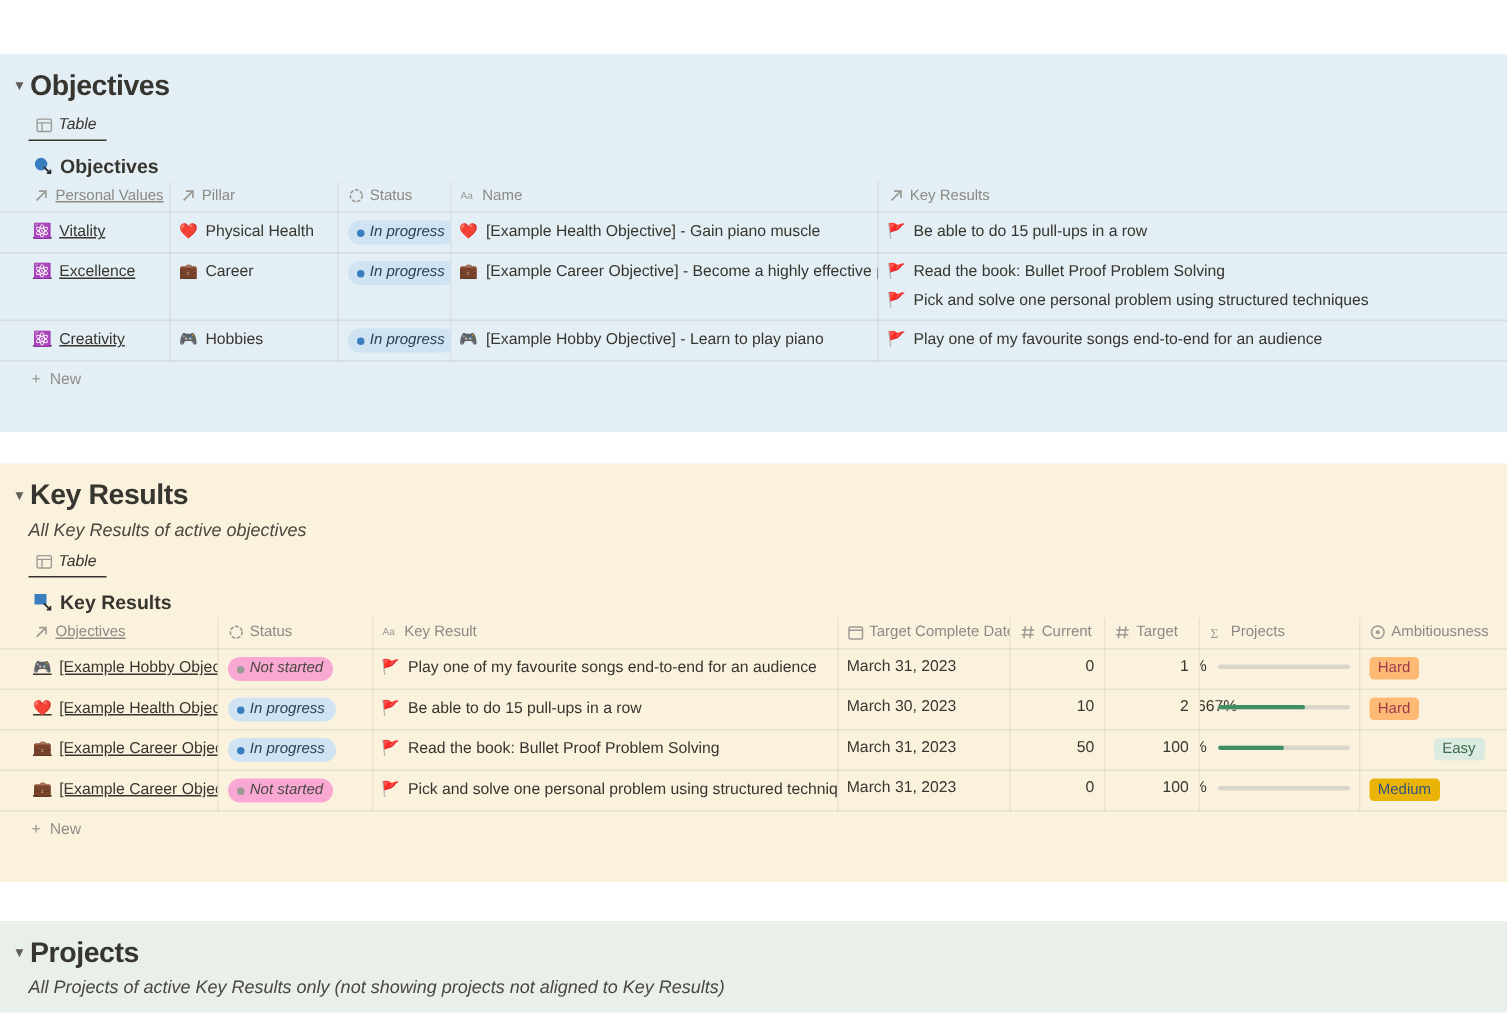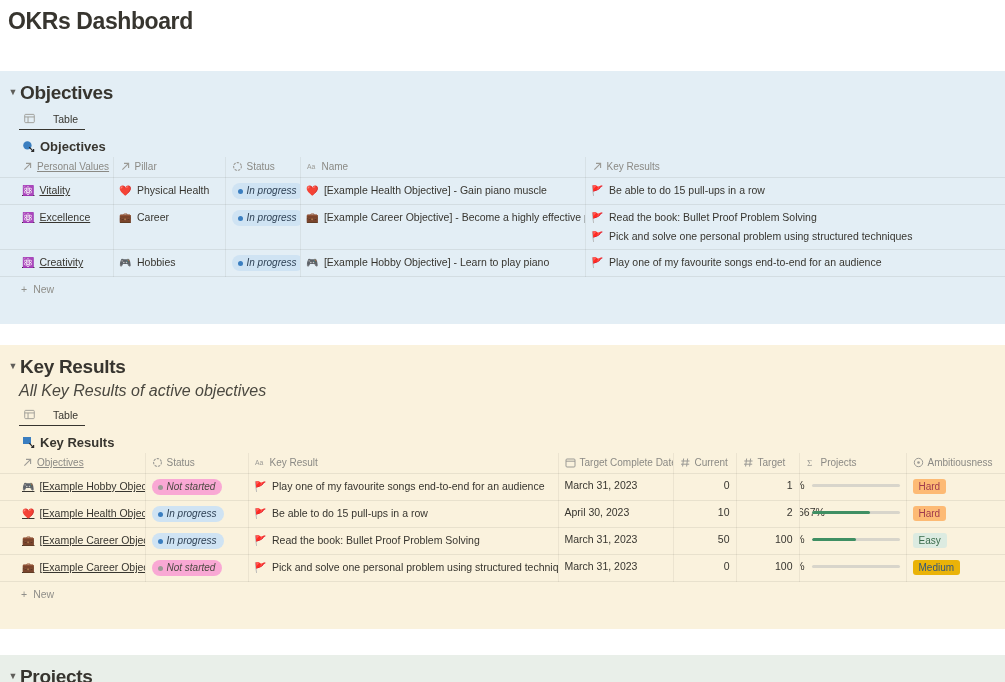--- a/index.html
+++ b/index.html
@@ -34,32 +34,33 @@
   }
   .caret {
     width: 14px; font-size: 9px; color: #5f5e5a; line-height: 1;
     display: inline-block; text-align: center; cursor: pointer;
     transform: translateY(-1px);
   }
   .sec-title {
     font-size: 19px; font-weight: bold; letter-spacing: -0.3px; color: #37352f;
   }
   .sec-sub {
-    font-size: 16px; font-style: italic; color: #4a4840;
+    font-size: 12px; font-style: italic; color: #4a4840;
     padding: 4px 0 0 19px;
   }
 
   
   .tabstrip { padding: 6px 0 0 19px; }
   .tab {
-    display: inline-flex; align-items: flex-start; gap: 18px;
+    display: inline-flex; align-items: center; gap: 4px;
     font-size: 10.5px; color: #37352f;
     padding: 2px 7px 4px 5px;
     border-bottom: 1.6px solid #37352f;
     cursor: pointer;
+    font-style: italic;
   }
 
   
   .db-head {
     display: flex; align-items: center; gap: 5px;
     padding: 9px 0 3px 22px;
     font-size: 13px; font-weight: bold; color: #37352f;
   }
   .db-ico { width: 13px; height: 13px; display:inline-block; position: relative; }
 
@@ -103,21 +104,21 @@
     font-style: italic;
   }
   .pill .dot { width: 5px; height: 5px; border-radius: 50%; display:inline-block; }
   .pill-inprogress { background: #cfe3f3; color: #2c3f53; }
   .pill-inprogress .dot { background: #3a7ec0; }
   .pill-notstarted { background: #f9a8d4; color: #4a4840; }
   .pill-notstarted .dot { background: #9b9a95; }
 
   .tag { display:inline-block; font-size: 10px; line-height: 13px; padding: 1px 6px; border-radius: 3px; }
   .tag-hard   { background: #fdba74; color: #9f3a4d; }
-  .tag-easy   { background: #dcebe1; color: #3a6b4b; }
+  .tag-easy   { background: #dcebe1; color: #3a6b4b; margin-left: 43px; }
   .tag-medium { background: #eab308; color: #31557d; }
 
   
   .prog-cell { display: flex; align-items: flex-start; justify-content: flex-end; gap: 7px; }
   .prog-label { font-size: 10.5px; text-align: right; width: 62px; line-height: 13px; }
   .bar { width: 88px; height: 3px; background: #d8d5cb; border-radius: 2px; margin-top: 5px; position: relative; overflow: hidden; flex: none; }
   .bar > i { display:block; height: 100%; background: #3f8f63; border-radius: 2px; }
 
   
   .emo { font-size: 10px; line-height: 1; display:inline-block; }
@@ -131,21 +132,20 @@
     padding: 6px 0 3px 21px; display: flex; align-items: center; gap: 6px;
     cursor: pointer;
   }
   .sec-pad-bottom { height: 16px; }
 </style>
 </head>
 <body>
 
 <div class="page">
 
-  <h1 class="page-title">OKRs Dashboard</h1>
 
   <div class="section sec-objectives">
     <div class="sec-head">
       <span class="caret">▼</span>
       <span class="sec-title">Objectives</span>
     </div>
 
     <div class="tabstrip">
       <span class="tab">
         <span class="hico">
@@ -508,21 +508,21 @@
     <td><span class="pill pill-inprogress">
                 <span class="dot"></span>
                 <span>In progress</span>
               </span></td>
     <td>
               <span class="cellline">
                 <span class="emo">🚩</span>
                 <span>Be able to do 15 pull-ups in a row</span>
               </span>
             </td>
-    <td><span>April 30, 2023</span></td>
+    <td><span>March 30, 2023</span></td>
     <td>
               <span class="num">10</span>
             </td>
     <td>
               <span class="num">2</span>
             </td>
     <td>
               <span class="prog-cell">
                 <span class="prog-label">66.6666666667%</span>
                 <span class="bar">

